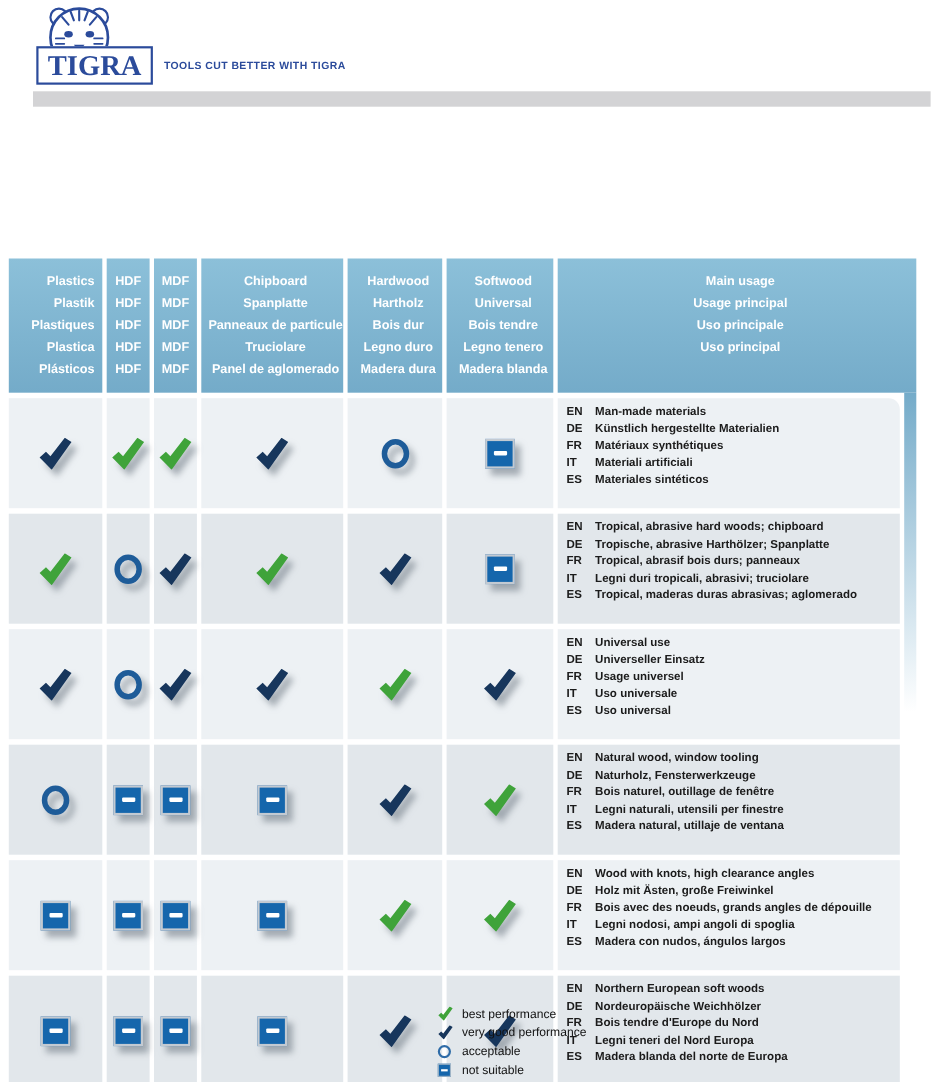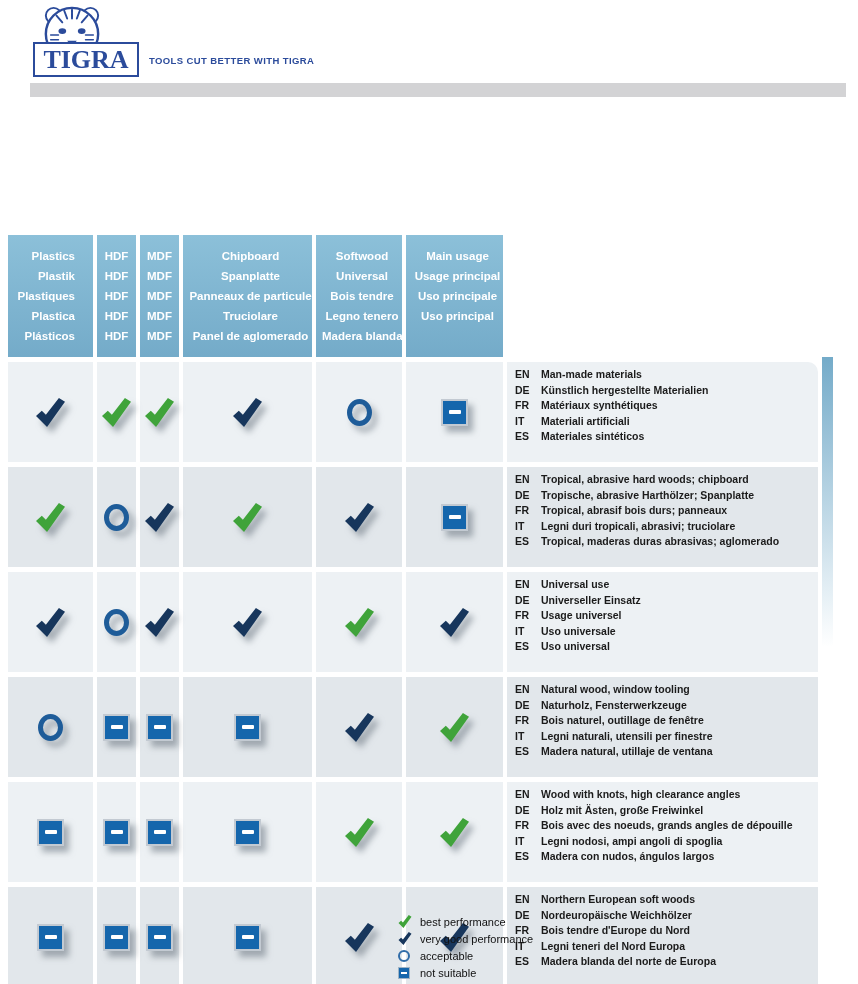--- a/index.html
+++ b/index.html
@@ -36,21 +36,21 @@
     display:grid;
     grid-template-columns:85px 39px 39px 129px 86px 97px 1fr;
     column-gap:4px;
   }
   .hcell{
     background:linear-gradient(to bottom,var(--header-top,#8cc0d9),var(--header-bottom,#6fa9c9));
     height:122px;box-sizing:border-box;padding-top:11px;
     color:#ffffff;font-weight:700;font-size:11.5px;line-height:20px;white-space:nowrap;
   }
   .hcell .hline{height:20px;}
-  .hcol1{text-align:right;padding-right:18px;}
+  .hcol1{text-align:right;padding-right:7px;}
   .hcol2,.hcol3{text-align:center;}
   .hcol4,.hcol5,.hcol6,.hcol7{text-align:center;padding-left:6px;}
 
   .blue-tail{
     position:absolute;right:0;top:122px;width:11px;height:290px;
     background:linear-gradient(to bottom,var(--header-bottom,#6fa9c9),rgba(255,255,255,0));
   }
 
   .mrow{margin-top:5px;}
   .mrow .cell{height:100px;box-sizing:border-box;}
@@ -134,20 +134,27 @@
         <div class="hline">MDF</div>
         <div class="hline">MDF</div>
         <div class="hline">MDF</div>
       </div>
       <div class="hcell hcol4">
         <div class="hline">Chipboard</div>
         <div class="hline">Spanplatte</div>
         <div class="hline">Panneaux de particule</div>
         <div class="hline">Truciolare</div>
         <div class="hline">Panel de aglomerado</div>
+      </div>
+      <div class="hcell hcol5">
+        <div class="hline">Hardwood</div>
+        <div class="hline">Hartholz</div>
+        <div class="hline">Bois dur</div>
+        <div class="hline">Legno duro</div>
+        <div class="hline">Madera dura</div>
       </div>
       <div class="hcell hcol6">
         <div class="hline">Softwood</div>
         <div class="hline">Universal</div>
         <div class="hline">Bois tendre</div>
         <div class="hline">Legno tenero</div>
         <div class="hline">Madera blanda</div>
       </div>
       <div class="hcell hcol7">
         <div class="hline">Main usage</div>

